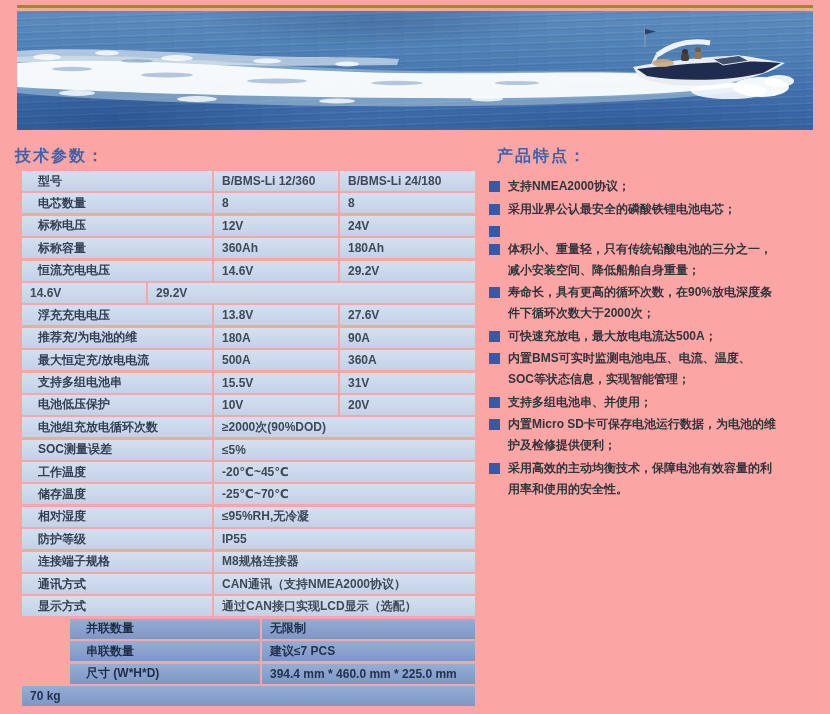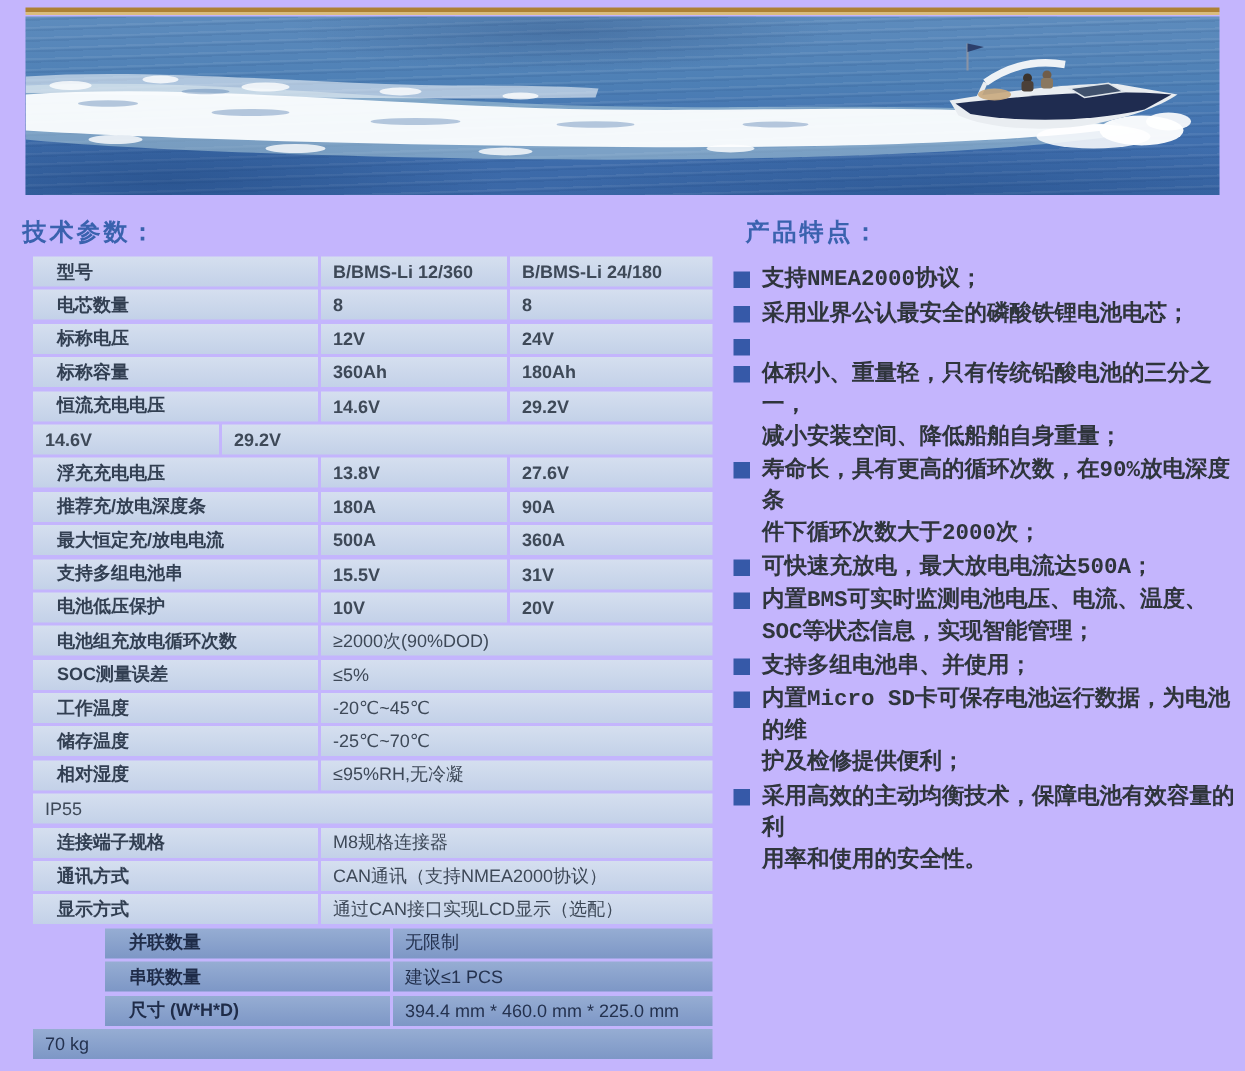--- a/index.html
+++ b/index.html
@@ -1,19 +1,19 @@
 <!DOCTYPE html>
 <html><head>
 <meta charset="utf-8">
 <style>
   html,body{margin:0;padding:0;}
   body{background:#ffffff;}
   .page{
     position:relative; width:830px; height:714px; overflow:hidden;
-    background:#c4b5fd;
+    background:#fca5a5;
     font-family:"Liberation Sans","DejaVu Sans",sans-serif;
   }
   
   .gold-rule{
     position:absolute; left:17px; top:5px; width:796px; height:5px;
     background:linear-gradient(180deg,#ad8134 0 55%, #d9bc7d 55% 100%);
   }
   
   .banner{
     position:absolute; left:17px; top:11px; width:796px; height:119px;
@@ -37,39 +37,39 @@
   .spec-table{position:absolute; left:22px; top:171px; width:453px;text-align:right;}
   .trow{display:flex; gap:2px; height:20px; margin-bottom:2.4px;}
   .cell{
     display:flex; align-items:center;
     background:linear-gradient(180deg,#d5dfef 0%, #c3d1e8 100%);
     font-size:12px; color:#3e4958; white-space:nowrap; overflow:hidden;
   }
   .cell.lbl{width:174px; padding-left:16px; font-weight:bold; color:#323f52;}
   .cell.v1{width:116px; padding-left:8px; font-weight:600;}
   .cell.v2{flex:1; padding-left:8px; font-weight:600;}
-  .cell.vspan{flex:1; padding-left:8px; font-weight:400;}
+  .cell.vspan{flex:1; padding-left:8px; font-weight:700;}
   .trow.dark .cell{
     background:linear-gradient(180deg,#96add3 0%, #7d97c6 100%);
     color:#24324f;
   }
   .trow.dark .cell.lbl{color:#1f2c49;margin-left:48px;}
   
   .features{
     position:absolute; left:489px; top:176px; width:336px;
     list-style:none; margin:0; padding:0;
   }
   .features li{display:flex; gap:8px; margin-bottom:1.5px;}
   .features .sq{
     flex:none; width:11px; height:11px; margin-top:5px;
     background:#3659a8;
   }
   .features .txt{
-    white-space:pre-line; font-size:15px; line-height:21px;
-    font-weight:600; color:#2f353c;font-family:Liberation Mono, monospace;
+    white-space:pre-line; font-size:12px; line-height:21px;
+    font-weight:600; color:#2f353c;
   }
 </style>
 </head>
 <body>
 
 <div class="page">
 
   <div class="gold-rule"></div>
 
   <div class="banner">
@@ -167,21 +167,21 @@
       <div class="trow">
         <div class="cell v1">14.6V</div>
         <div class="cell v2">29.2V</div>
       </div>
       <div class="trow">
         <div class="cell lbl">浮充充电电压</div>
         <div class="cell v1">13.8V</div>
         <div class="cell v2">27.6V</div>
       </div>
       <div class="trow">
-        <div class="cell lbl">推荐充/放电深度条</div>
+        <div class="cell lbl">推荐充/为电池的维</div>
         <div class="cell v1">180A</div>
         <div class="cell v2">90A</div>
       </div>
       <div class="trow">
         <div class="cell lbl">最大恒定充/放电电流</div>
         <div class="cell v1">500A</div>
         <div class="cell v2">360A</div>
       </div>
       <div class="trow">
         <div class="cell lbl">支持多组电池串</div>
@@ -207,41 +207,42 @@
       </div>
       <div class="trow">
         <div class="cell lbl">储存温度</div>
         <div class="cell vspan">-25℃~70℃</div>
       </div>
       <div class="trow">
         <div class="cell lbl">相对湿度</div>
         <div class="cell vspan">≤95%RH,无冷凝</div>
       </div>
       <div class="trow">
+        <div class="cell lbl">防护等级</div>
         <div class="cell vspan">IP55</div>
       </div>
       <div class="trow">
         <div class="cell lbl">连接端子规格</div>
         <div class="cell vspan">M8规格连接器</div>
       </div>
       <div class="trow">
         <div class="cell lbl">通讯方式</div>
         <div class="cell vspan">CAN通讯（支持NMEA2000协议）</div>
       </div>
       <div class="trow">
         <div class="cell lbl">显示方式</div>
         <div class="cell vspan">通过CAN接口实现LCD显示（选配）</div>
       </div>
       <div class="trow dark">
         <div class="cell lbl">并联数量</div>
         <div class="cell vspan">无限制</div>
       </div>
       <div class="trow dark">
         <div class="cell lbl">串联数量</div>
-        <div class="cell vspan">建议≤1 PCS</div>
+        <div class="cell vspan">建议≤7 PCS</div>
       </div>
       <div class="trow dark">
         <div class="cell lbl">尺寸 (W*H*D)</div>
         <div class="cell vspan">394.4 mm * 460.0 mm * 225.0 mm</div>
       </div>
       <div class="trow dark">
         <div class="cell vspan">70 kg</div>
       </div>
     </div>
 

